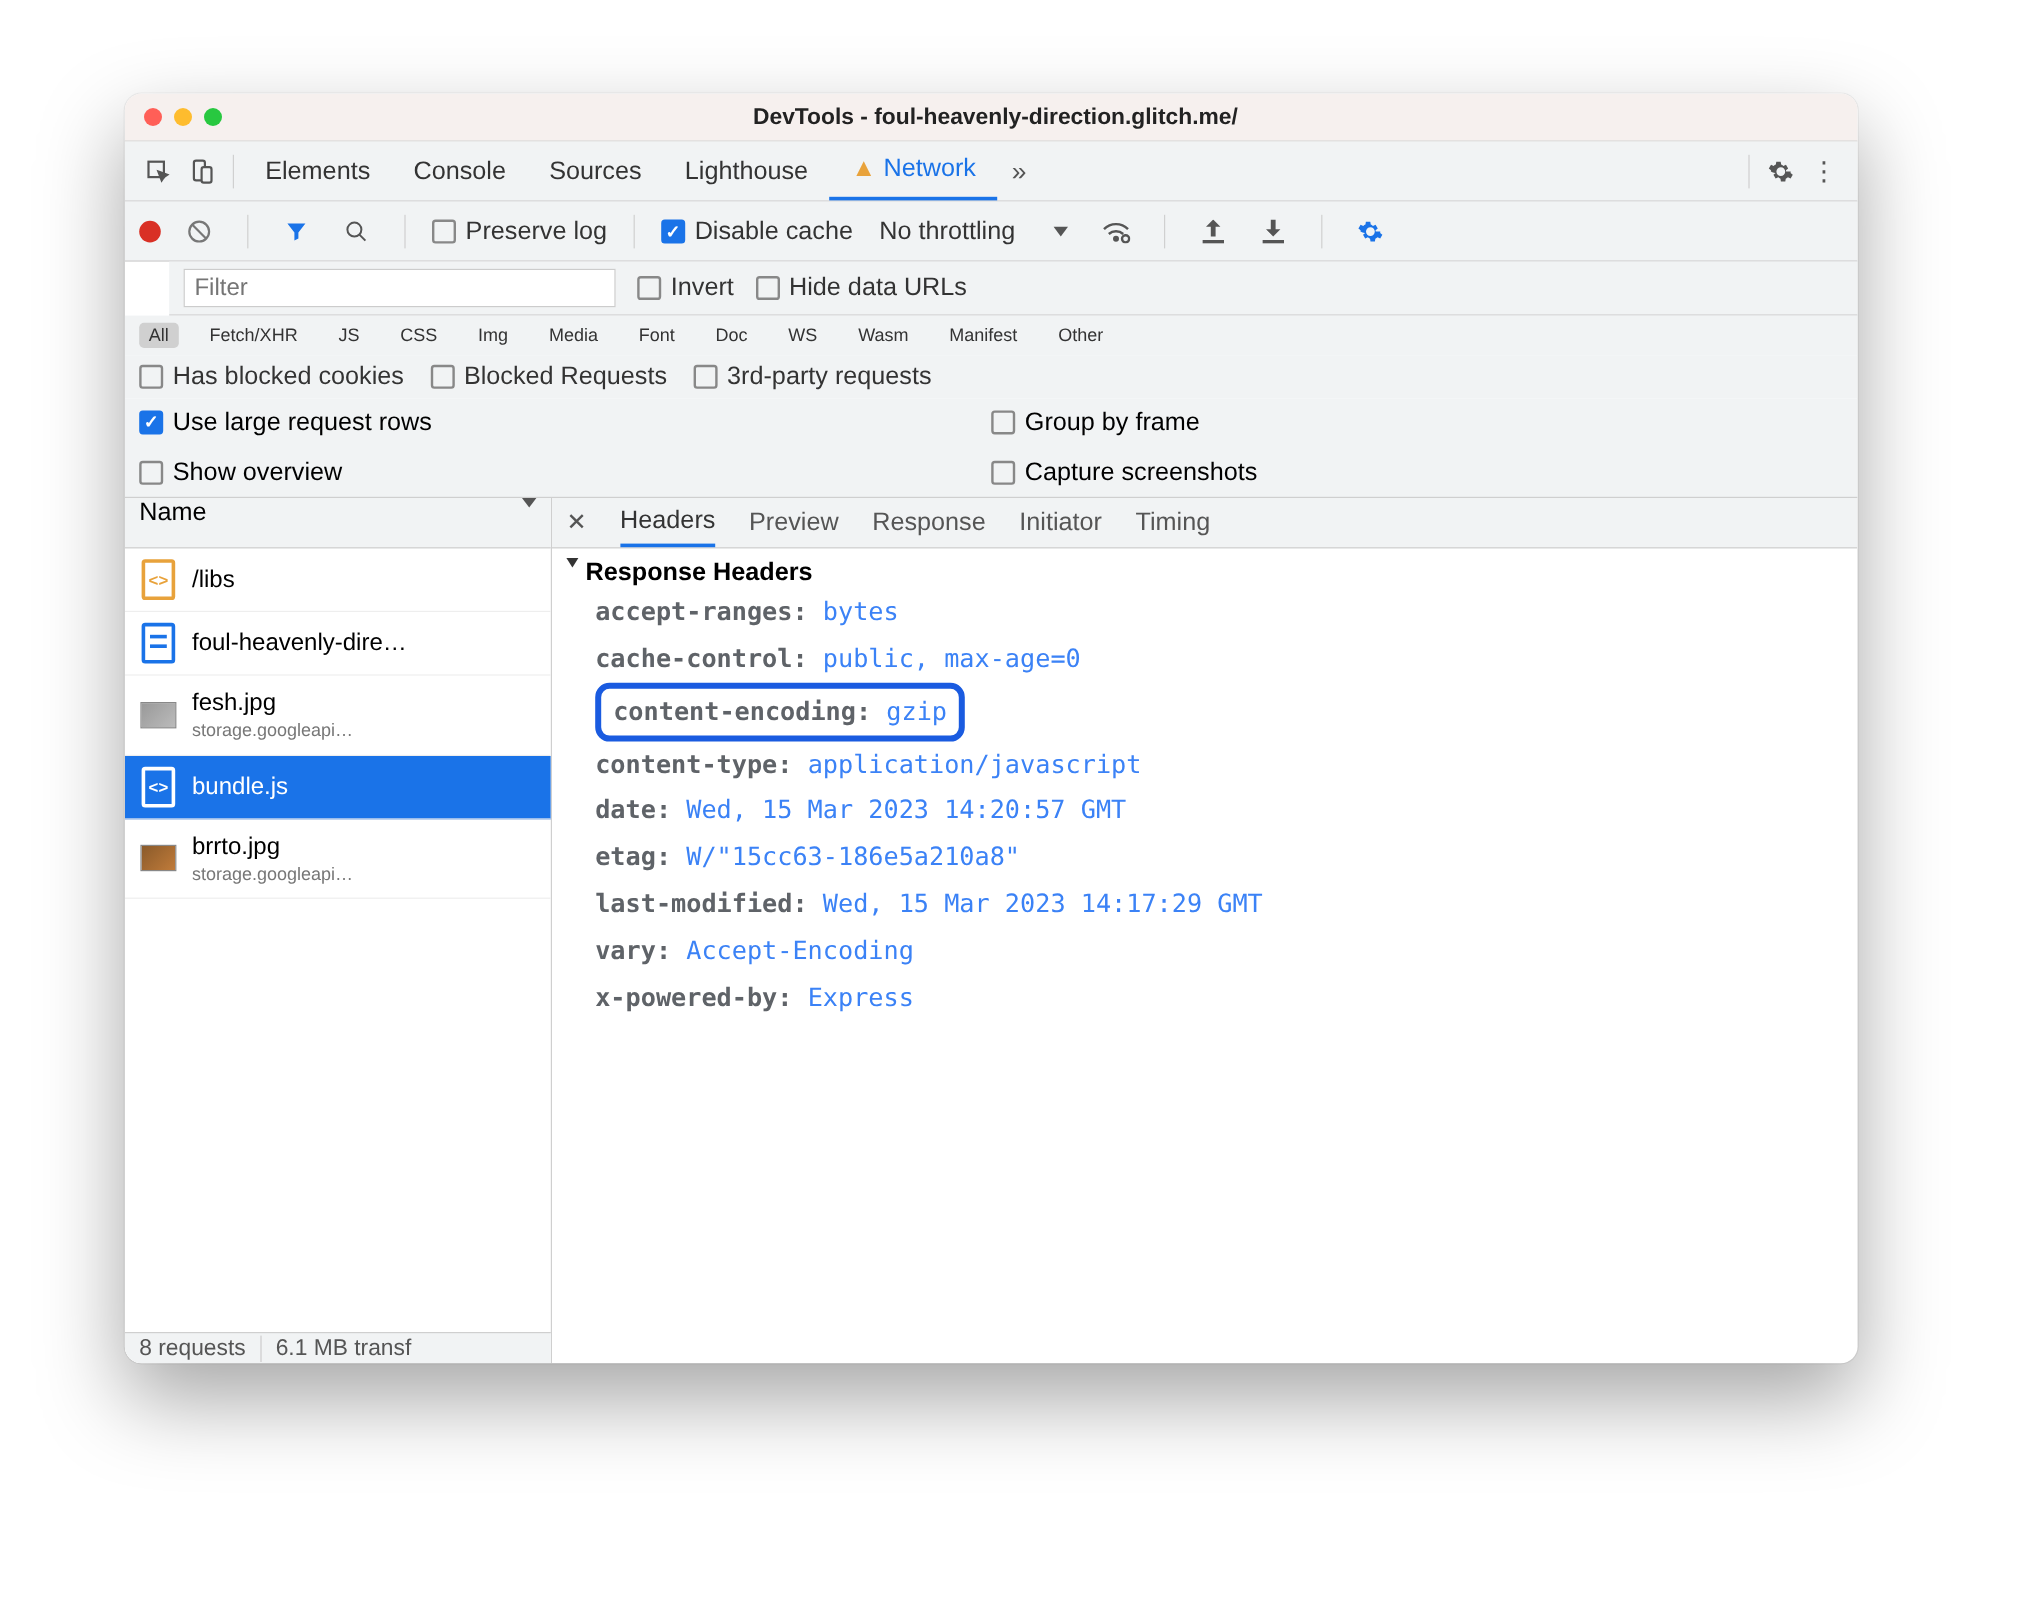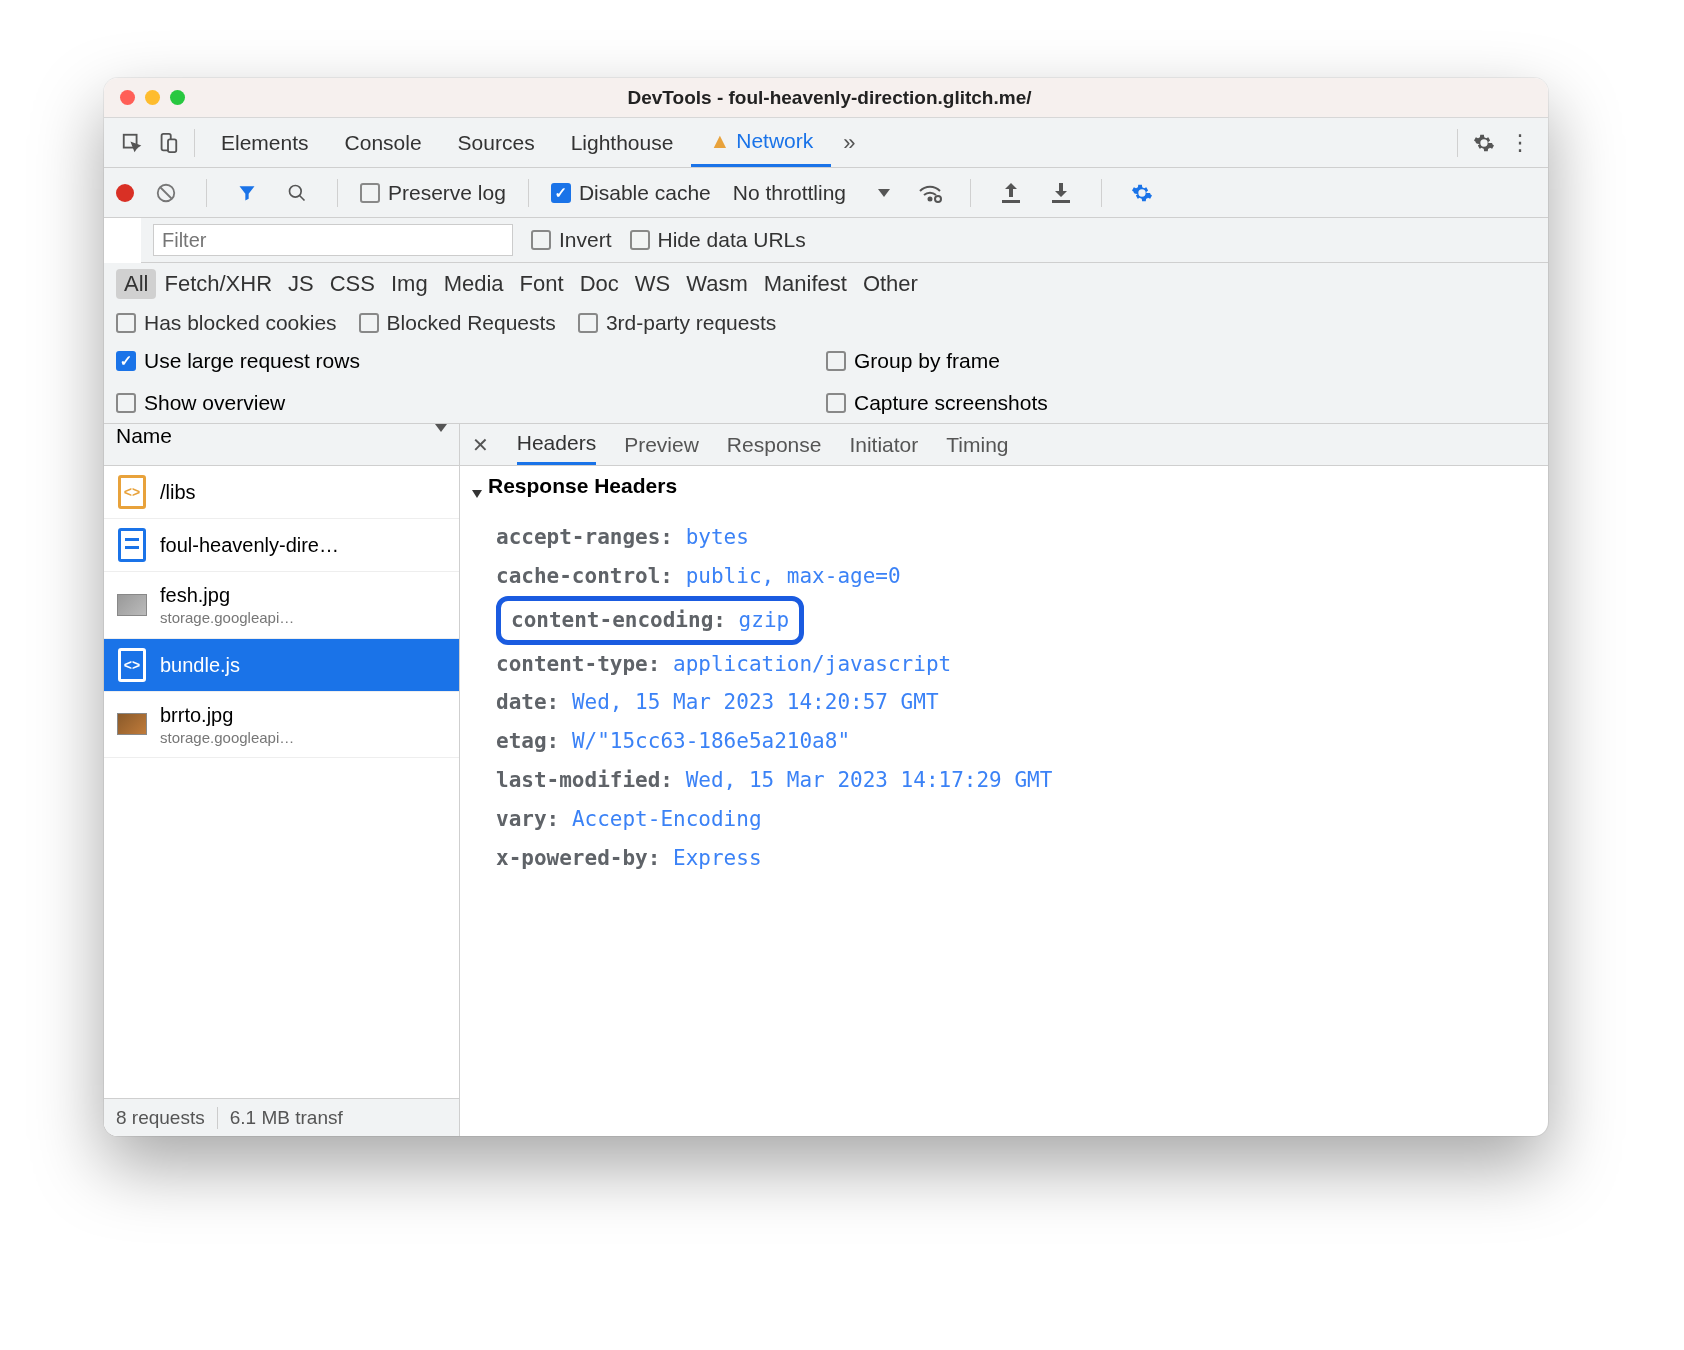--- a/index.html
+++ b/index.html
@@ -19,46 +19,46 @@
 .toolbar2 { height:50px; background:#f1f3f4; border-bottom:1px solid #cfcfcf; display:flex; align-items:center; padding:0 12px; gap:14px; font-size:21px; color:#333; }
 .rec { width:18px; height:18px; border-radius:50%; background:#d93025; }
 .chk { width:20px; height:20px; border:2px solid #888; border-radius:3px; display:inline-flex; align-items:center; justify-content:center; flex-shrink:0; }
 .chk.on { background:#1a73e8; border-color:#1a73e8; color:#fff; }
 .chk.on::after { content:"✓"; font-size:15px; font-weight:bold; }
 .lbl { display:flex; align-items:center; gap:8px; }
 .select { display:flex; align-items:center; gap:6px; padding:0 8px; }
 .tri { width:0; height:0; border-left:6px solid transparent; border-right:6px solid transparent; border-top:8px solid #555; }
 .filterrow { background:#f1f3f4; border-bottom:1px solid #cfcfcf; padding:6px 12px; display:flex; align-items:center; gap:18px; font-size:21px; color:#333; flex-wrap:wrap;margin-left:37px; }
 .filterinput { width:360px; height:32px; border:1px solid #ccc; background:#fff; padding:0 8px; font-size:20px; color:#666; }
-.typerow { background:#f1f3f4; padding:6px 12px; display:flex; align-items:center; font-size:22px; color:#333; flex-wrap:wrap; }
+.typerow { background:#f1f3f4; padding:6px 12px; display:flex; align-items:center; gap:18px; font-size:15px; color:#333; flex-wrap:wrap; }
 .typepill { padding:2px 8px; border-radius:4px; }
 .typepill.active { background:#d0d0d0; }
 .checkrow { background:#f1f3f4; padding:6px 12px; display:flex; align-items:center; gap:22px; font-size:21px; color:#333; flex-wrap:wrap; }
 .optrow { background:#f1f3f4; border-bottom:1px solid #cfcfcf; padding:8px 12px; display:flex; font-size:21px; }
 .optcol { flex:1; display:flex; flex-direction:column; gap:18px; }
 .content { flex:1; display:flex; overflow:hidden; }
 .reqlist { width:356px; border-right:1px solid #cfcfcf; display:flex; flex-direction:column; background:#fff; }
 .reqhead { height:42px; border-bottom:1px solid #cfcfcf; display:flex; align-items:flex-start; padding:0 12px; font-size:21px; justify-content:space-between; background:#f1f3f4; }
 .reqitems { flex:1; overflow:hidden; }
 .reqrow { display:flex; align-items:center; gap:12px; padding:10px 12px; border-bottom:1px solid #eee; }
 .reqrow.sel { background:#1a73e8; color:#fff; }
 .reqicon { width:32px; height:32px; flex-shrink:0; display:flex; align-items:center; justify-content:center; }
 .reqtext { display:flex; flex-direction:column; font-size:20px; line-height:1.3; overflow:hidden; }
 .reqname { white-space:nowrap; overflow:hidden; text-overflow:ellipsis; }
 .reqsub { color:#777; font-size:15px; white-space:nowrap; overflow:hidden; text-overflow:ellipsis; }
-.reqfoot { height:38px; border-top:1px solid #cfcfcf; display:flex; align-items:center; font-size:19px; color:#555; background:#f1f3f4; }
+.reqfoot { height:26px; border-top:1px solid #cfcfcf; display:flex; align-items:center; font-size:19px; color:#555; background:#f1f3f4; }
 .reqfoot span { padding:0 12px; }
 .reqfoot .fs { border-left:1px solid #ccc; }
 .detail { flex:1; display:flex; flex-direction:column; overflow:hidden; }
 .dettabs { height:42px; border-bottom:1px solid #cfcfcf; display:flex; align-items:center; gap:28px; padding:0 12px; font-size:21px; background:#f1f3f4; }
 .dettab { color:#555; height:100%; display:flex; align-items:center; }
 .dettab.active { color:#333; border-bottom:3px solid #1a73e8; }
 .closex { font-size:20px; color:#555; }
 .detbody { flex:1; padding:8px 12px 12px 12px; overflow:hidden; font-size:21px; }
-.sect { display:flex; align-items:flex-end; gap:6px; font-weight:700; margin-bottom:20px; }
+.sect { display:flex; align-items:flex-start; gap:6px; font-weight:700; margin-bottom:2px; }
 .sectri { width:0;height:0;border-left:5px solid transparent;border-right:5px solid transparent;border-top:8px solid #333; }
 .hdrs { font-family: ui-monospace, Menlo, monospace; font-size:21px; line-height:1.85; padding-left:24px; }
 .hk { color:#5f6368; font-weight:700; }
 .hv { color:#3b82f6; }
 .hl { display:inline-block; border:5px solid #1a5be0; border-radius:12px; padding:0 10px; }
 .docicon { width:28px; height:34px; border:3px solid #1a73e8; border-radius:3px; position:relative; }
 .docicon::before,.docicon::after { content:""; position:absolute; left:4px; right:4px; height:3px; background:#1a73e8; }
 .docicon::before { top:7px; } .docicon::after { top:15px; }
 .jsicon { width:28px; height:34px; border:3px solid #e8a23b; border-radius:3px; display:flex; align-items:center; justify-content:center; color:#e8a23b; font-size:14px; font-weight:700; }
 .jsicon.sel { border-color:#fff; color:#fff; background:#1a73e8; }

